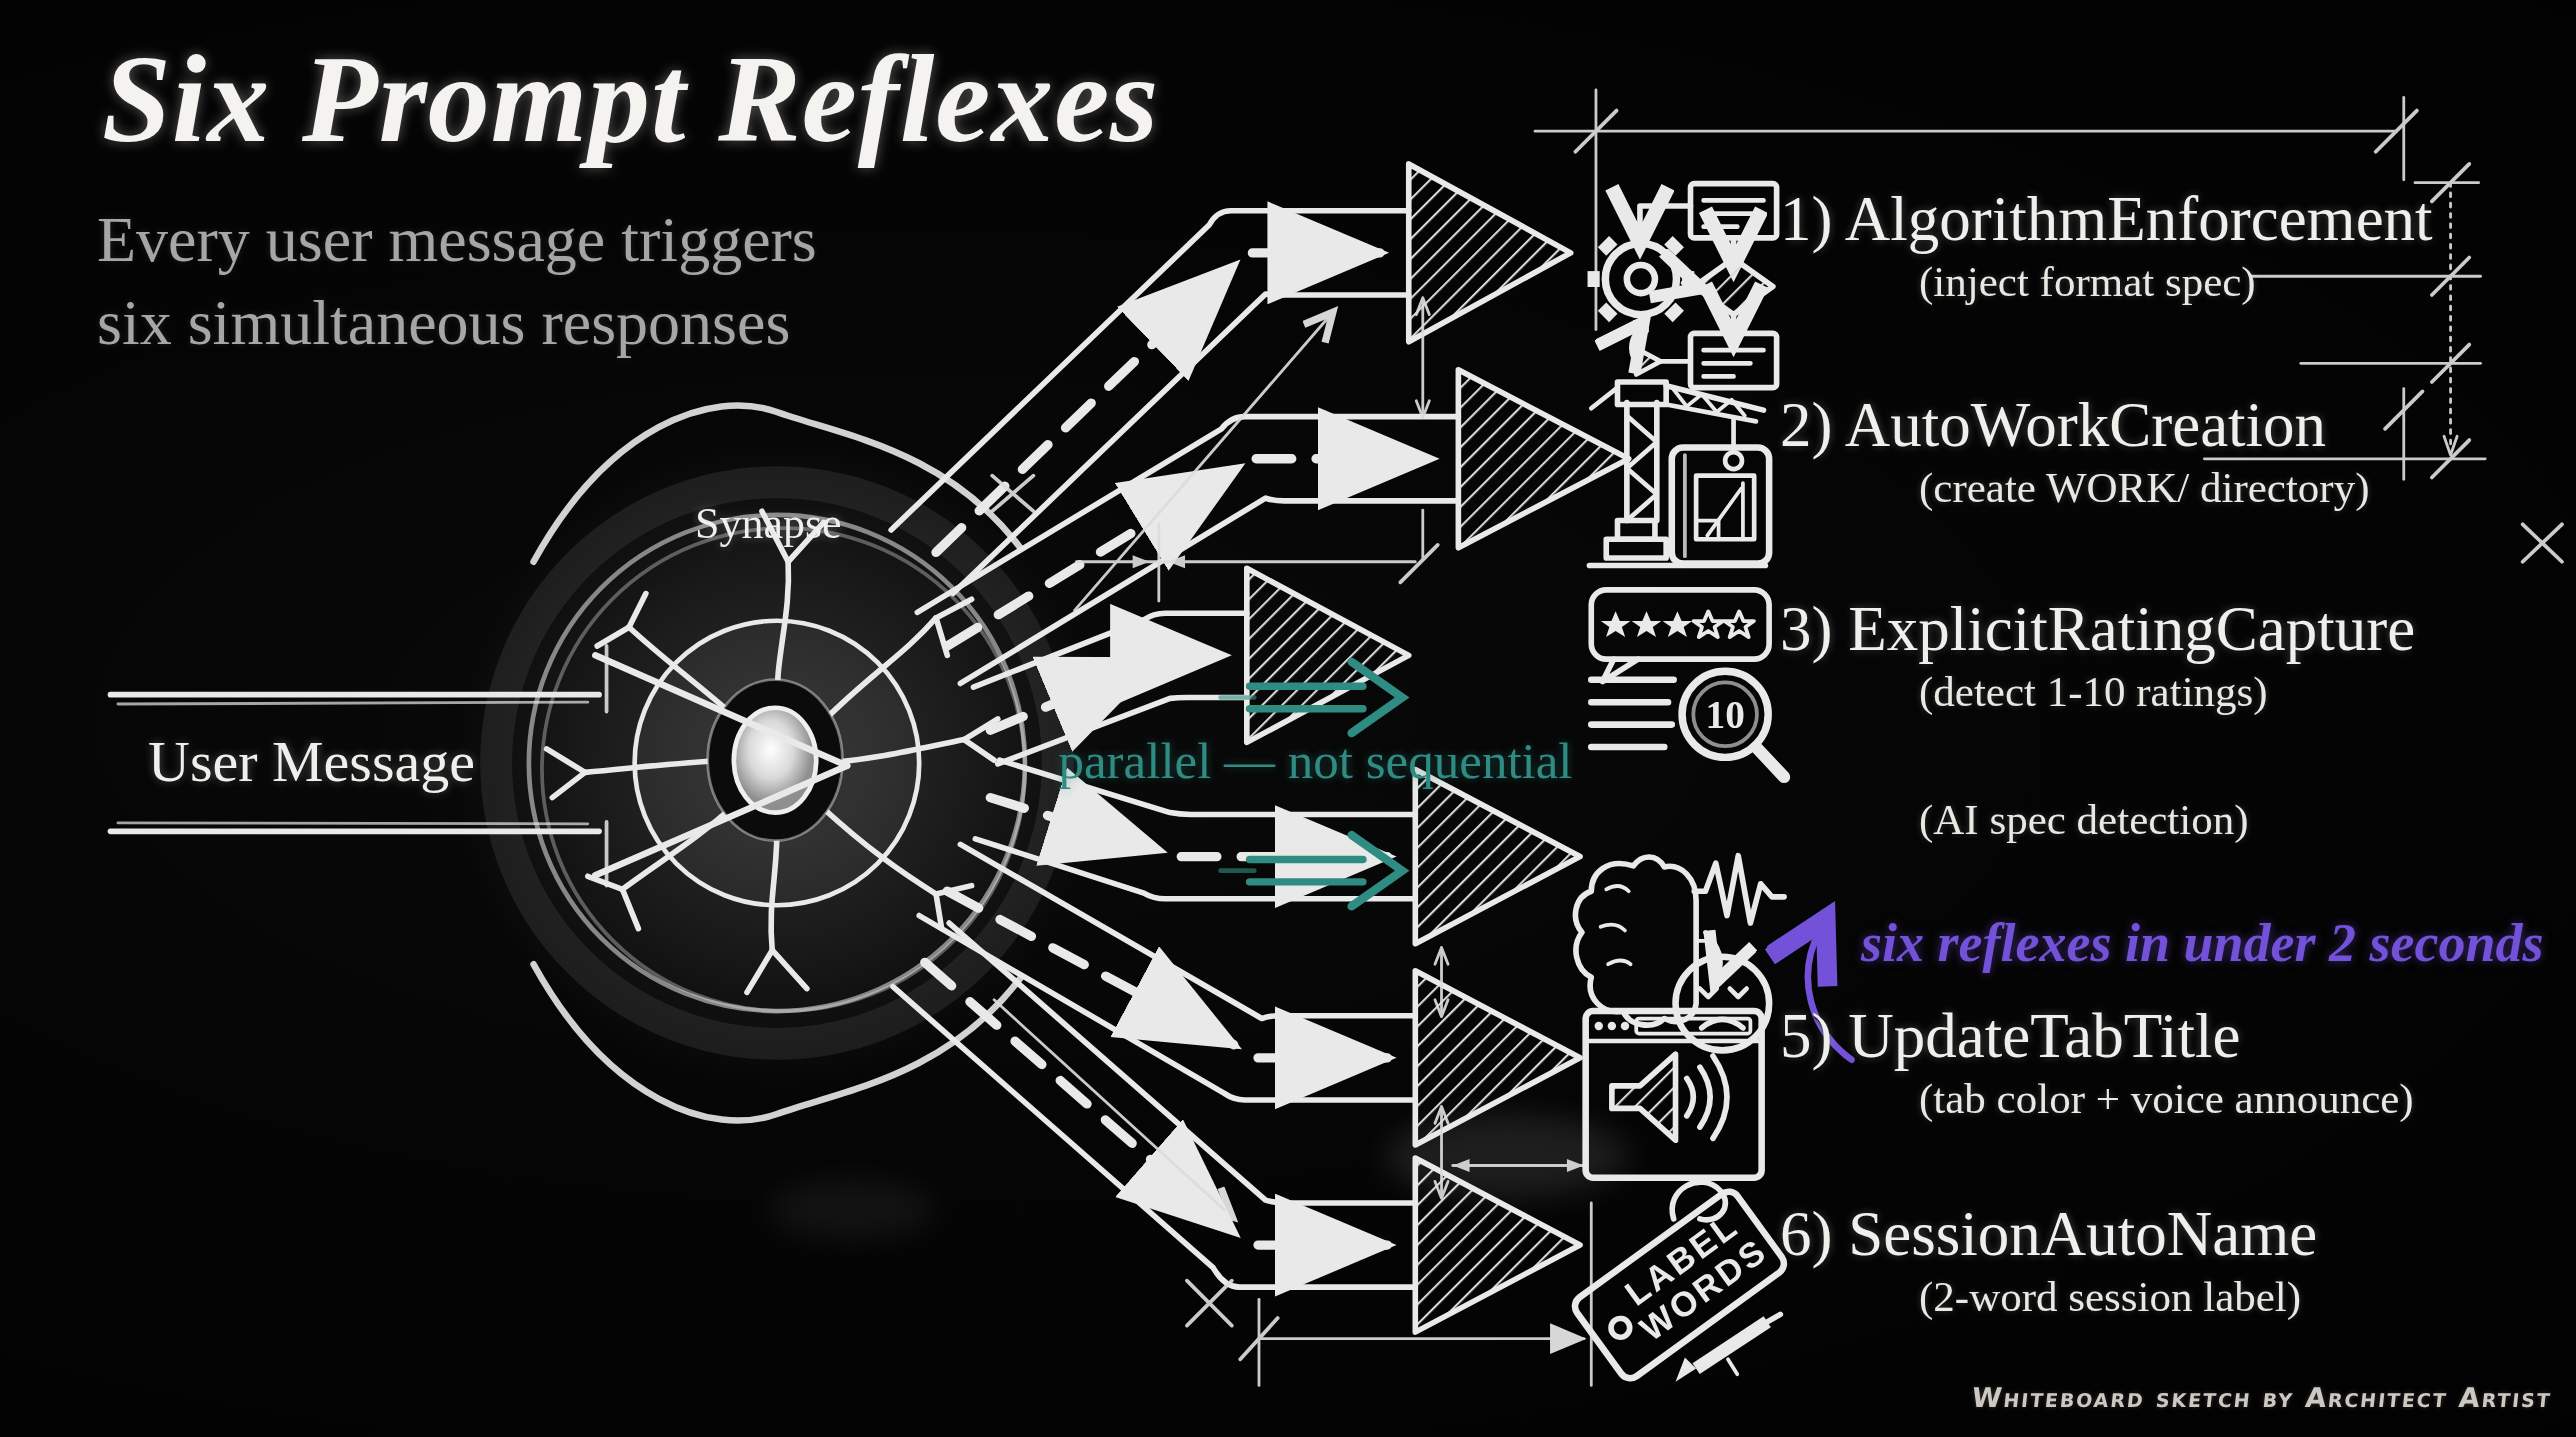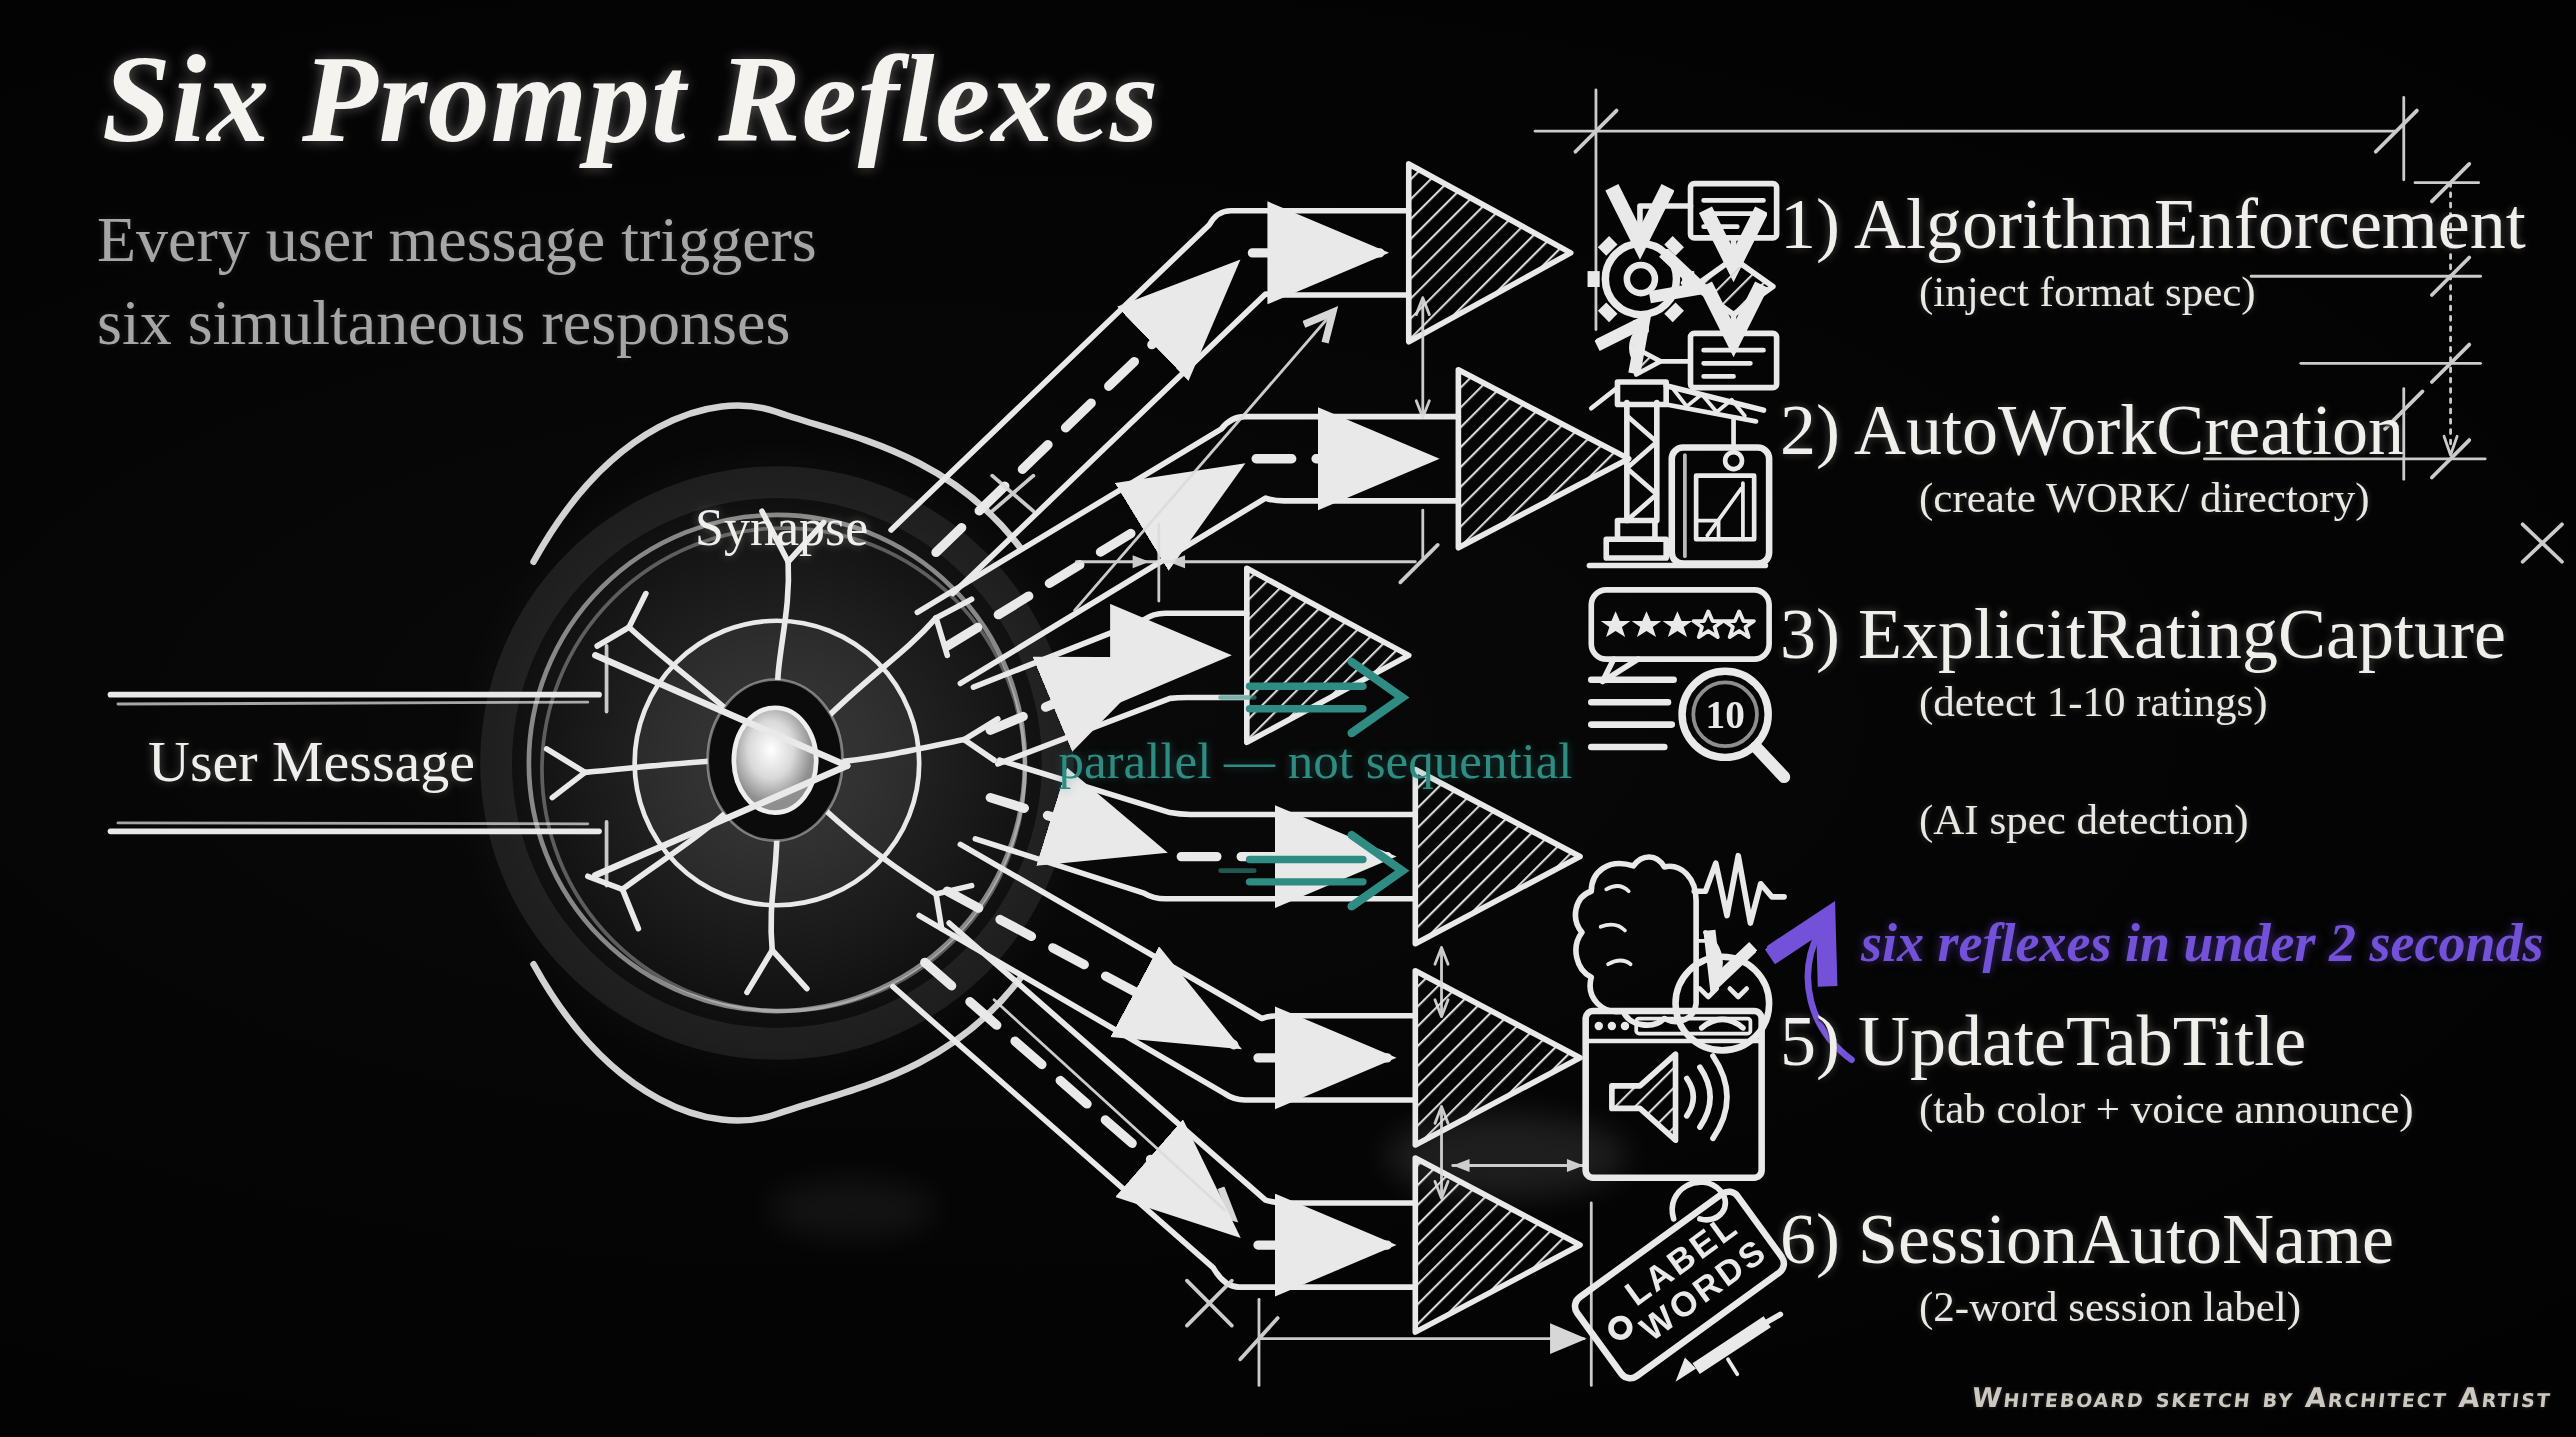--- a/index.html
+++ b/index.html
@@ -22,21 +22,21 @@
     position:absolute; left:94px; top:20.6px; margin:8px;
     font-size:124px; font-style:italic; font-weight:700; letter-spacing:0.9px; color:#f4f3f0;
     text-shadow:0 0 13px rgba(255,255,255,0.35), 0 1.9px 1.9px rgba(0,0,0,0.8);
     white-space:nowrap;
   }
   .subtitle{
     position:absolute; left:97px; top:198px; font-size:64px; line-height:1.3;
     color:#a6a6a6; text-shadow:0 0 7.5px rgba(255,255,255,0.12); white-space:nowrap;
   }
   .synapse-label{
-    position:absolute; left:695px; top:498px; font-size:52px; color:#f0efec;
+    position:absolute; left:695px; top:498px; font-size:44px; color:#f0efec;
     text-shadow:0 0 9.4px rgba(255,255,255,0.35); white-space:nowrap;
   }
   .user-message-label{
     position:absolute; left:148px; top:728px; font-size:58px; color:#f0efec;
     text-shadow:0 0 9.4px rgba(255,255,255,0.3); white-space:nowrap;
   }
   .parallel-note{
     position:absolute; left:1030px; top:732px; width:571px; text-align:center;
     font-size:51px; color:#2e8c82; white-space:nowrap;
     text-shadow:0 0 9.4px rgba(46,140,130,0.45);
@@ -45,21 +45,21 @@
     position:absolute; left:1861px; top:912px; font-size:54px; font-style:italic; font-weight:600;
     color:#7351d8; white-space:nowrap; text-shadow:0 0 9.4px rgba(115,81,216,0.5);
   }
   .credit{
     position:absolute; right:24px; top:1382px; font-family:"DejaVu Sans", sans-serif;
     font-size:27px; font-weight:700; font-variant:small-caps; letter-spacing:1.9px;
     color:#cdc8c0; transform:skewX(-6deg); text-shadow:0 0 5.6px rgba(255,255,255,0.2);
   }
   .reflex-item{position:absolute; left:1780px; width:777px;}
   .reflex-title{
-    font-size:72px; color:#f0efec; white-space:nowrap;
+    font-size:63px; color:#f0efec; white-space:nowrap;
     text-shadow:0 0 8.4px rgba(255,255,255,0.28), 0 1.9px 1.9px rgba(0,0,0,0.9);
   }
   .reflex-desc{
     font-size:43px; color:#eae8e3; margin-left:139px; margin-top:1px; white-space:nowrap;
     text-shadow:0 0 6.6px rgba(255,255,255,0.22);
   }
   .i0{top:183px;} .i1{top:389px;} .i2{top:593px;} .i3{top:794px;} .i4{top:1000px;} .i5{top:1198px;}
 </style>
 </head>
 <body>

